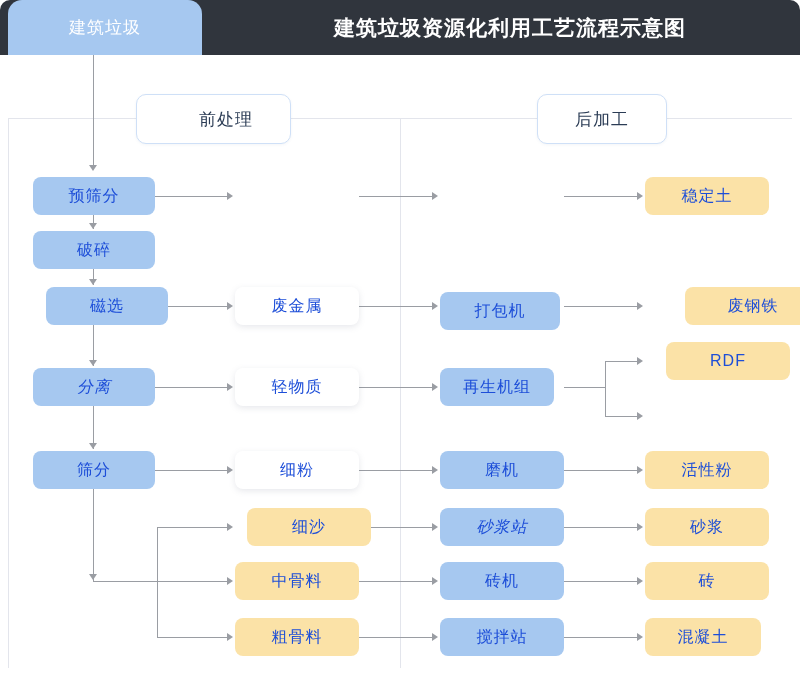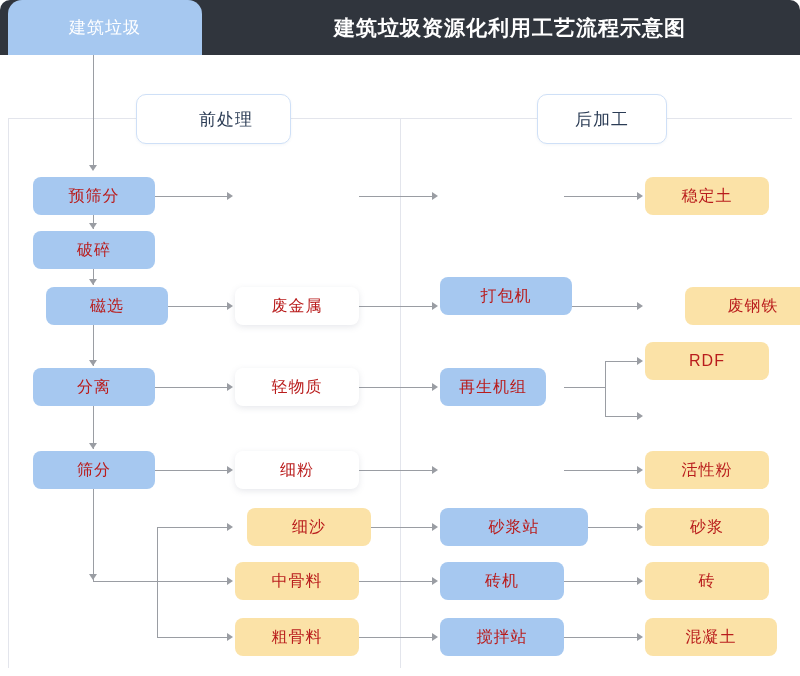--- a/index.html
+++ b/index.html
@@ -46,21 +46,21 @@
     border:1px solid #cfe0f7;border-radius:10px;background:#ffffff;
     display:flex;align-items:center;justify-content:center;
     color:#2b3c55;font-size:17px;letter-spacing:1px;
     box-shadow:0 1px 3px rgba(90,110,150,.07);
   }
 
   
   .node{
     position:absolute;height:38px;border-radius:8px;
     display:flex;align-items:center;justify-content:center;
-    font-size:16px;color:#b91c1c;letter-spacing:1px;
+    font-size:16px;color:#1d4ed8;letter-spacing:1px;
     box-sizing:border-box;
   }
   .node.blue  {background:#a6c8f0;}
   .node.amber {background:#fbe2a7;}
   .node.white {background:#ffffff;box-shadow:0 2px 6px rgba(120,130,150,.18);}
 
   
   .ln{position:absolute;background:#9a9da3;}
   .ln.h{height:1px;}
   .ln.v{width:1px;}
@@ -164,37 +164,38 @@
 
   <div class="ln h" style="left:564px;top:581px;width:75px;"></div>
   <div class="arw r" style="left:637px;top:577px;"></div>
 
   <div class="ln h" style="left:564px;top:637px;width:75px;"></div>
   <div class="arw r" style="left:637px;top:633px;"></div>
 
   <div class="node blue" style="left:33px;top:177px;width:122px;">预筛分</div>
   <div class="node blue" style="left:33px;top:231px;width:122px;">破碎</div>
   <div class="node blue" style="left:33px;top:287px;width:122px;margin-left:13px;">磁选</div>
-  <div class="node blue" style="left:33px;top:368px;width:122px;">分离</div>
+  <div class="node blue" style="left:33px;top:368px;width:122px;font-style:italic;">分离</div>
   <div class="node blue" style="left:33px;top:451px;width:122px;">筛分</div>
 
   <div class="node white" style="left:235px;top:287px;width:124px;">废金属</div>
   <div class="node white" style="left:235px;top:368px;width:124px;">轻物质</div>
   <div class="node white" style="left:235px;top:451px;width:124px;">细粉</div>
   <div class="node amber" style="left:247px;top:508px;width:124px;text-align:right;">细沙</div>
   <div class="node amber" style="left:235px;top:562px;width:124px;">中骨料</div>
   <div class="node amber" style="left:235px;top:618px;width:124px;">粗骨料</div>
 
-  <div class="node blue" style="left:440px;top:277px;width:132px;">打包机</div>
-  <div class="node blue" style="left:440px;top:368px;width:106px;">再生机组</div>
-  <div class="node blue" style="left:440px;top:508px;width:148px;">砂浆站</div>
+  <div class="node blue" style="left:440px;top:292px;width:120px;">打包机</div>
+  <div class="node blue" style="left:440px;top:368px;width:114px;">再生机组</div>
+  <div class="node blue" style="left:440px;top:451px;width:124px;">磨机</div>
+  <div class="node blue" style="left:440px;top:508px;width:124px;font-style:italic;">砂浆站</div>
   <div class="node blue" style="left:440px;top:562px;width:124px;">砖机</div>
   <div class="node blue" style="left:440px;top:618px;width:124px;">搅拌站</div>
 
   <div class="node amber" style="left:645px;top:177px;width:124px;">稳定土</div>
   <div class="node amber" style="left:645px;top:287px;width:136px;margin-left:40px;">废钢铁</div>
-  <div class="node amber" style="left:645px;top:342px;width:124px;">RDF</div>
+  <div class="node amber" style="left:666px;top:342px;width:124px;">RDF</div>
   <div class="node amber" style="left:645px;top:451px;width:124px;">活性粉</div>
   <div class="node amber" style="left:645px;top:508px;width:124px;">砂浆</div>
   <div class="node amber" style="left:645px;top:562px;width:124px;">砖</div>
-  <div class="node amber" style="left:645px;top:618px;width:132px;">混凝土</div>
+  <div class="node amber" style="left:645px;top:618px;width:116px;">混凝土</div>
 
 </div>
 
 </body></html>

